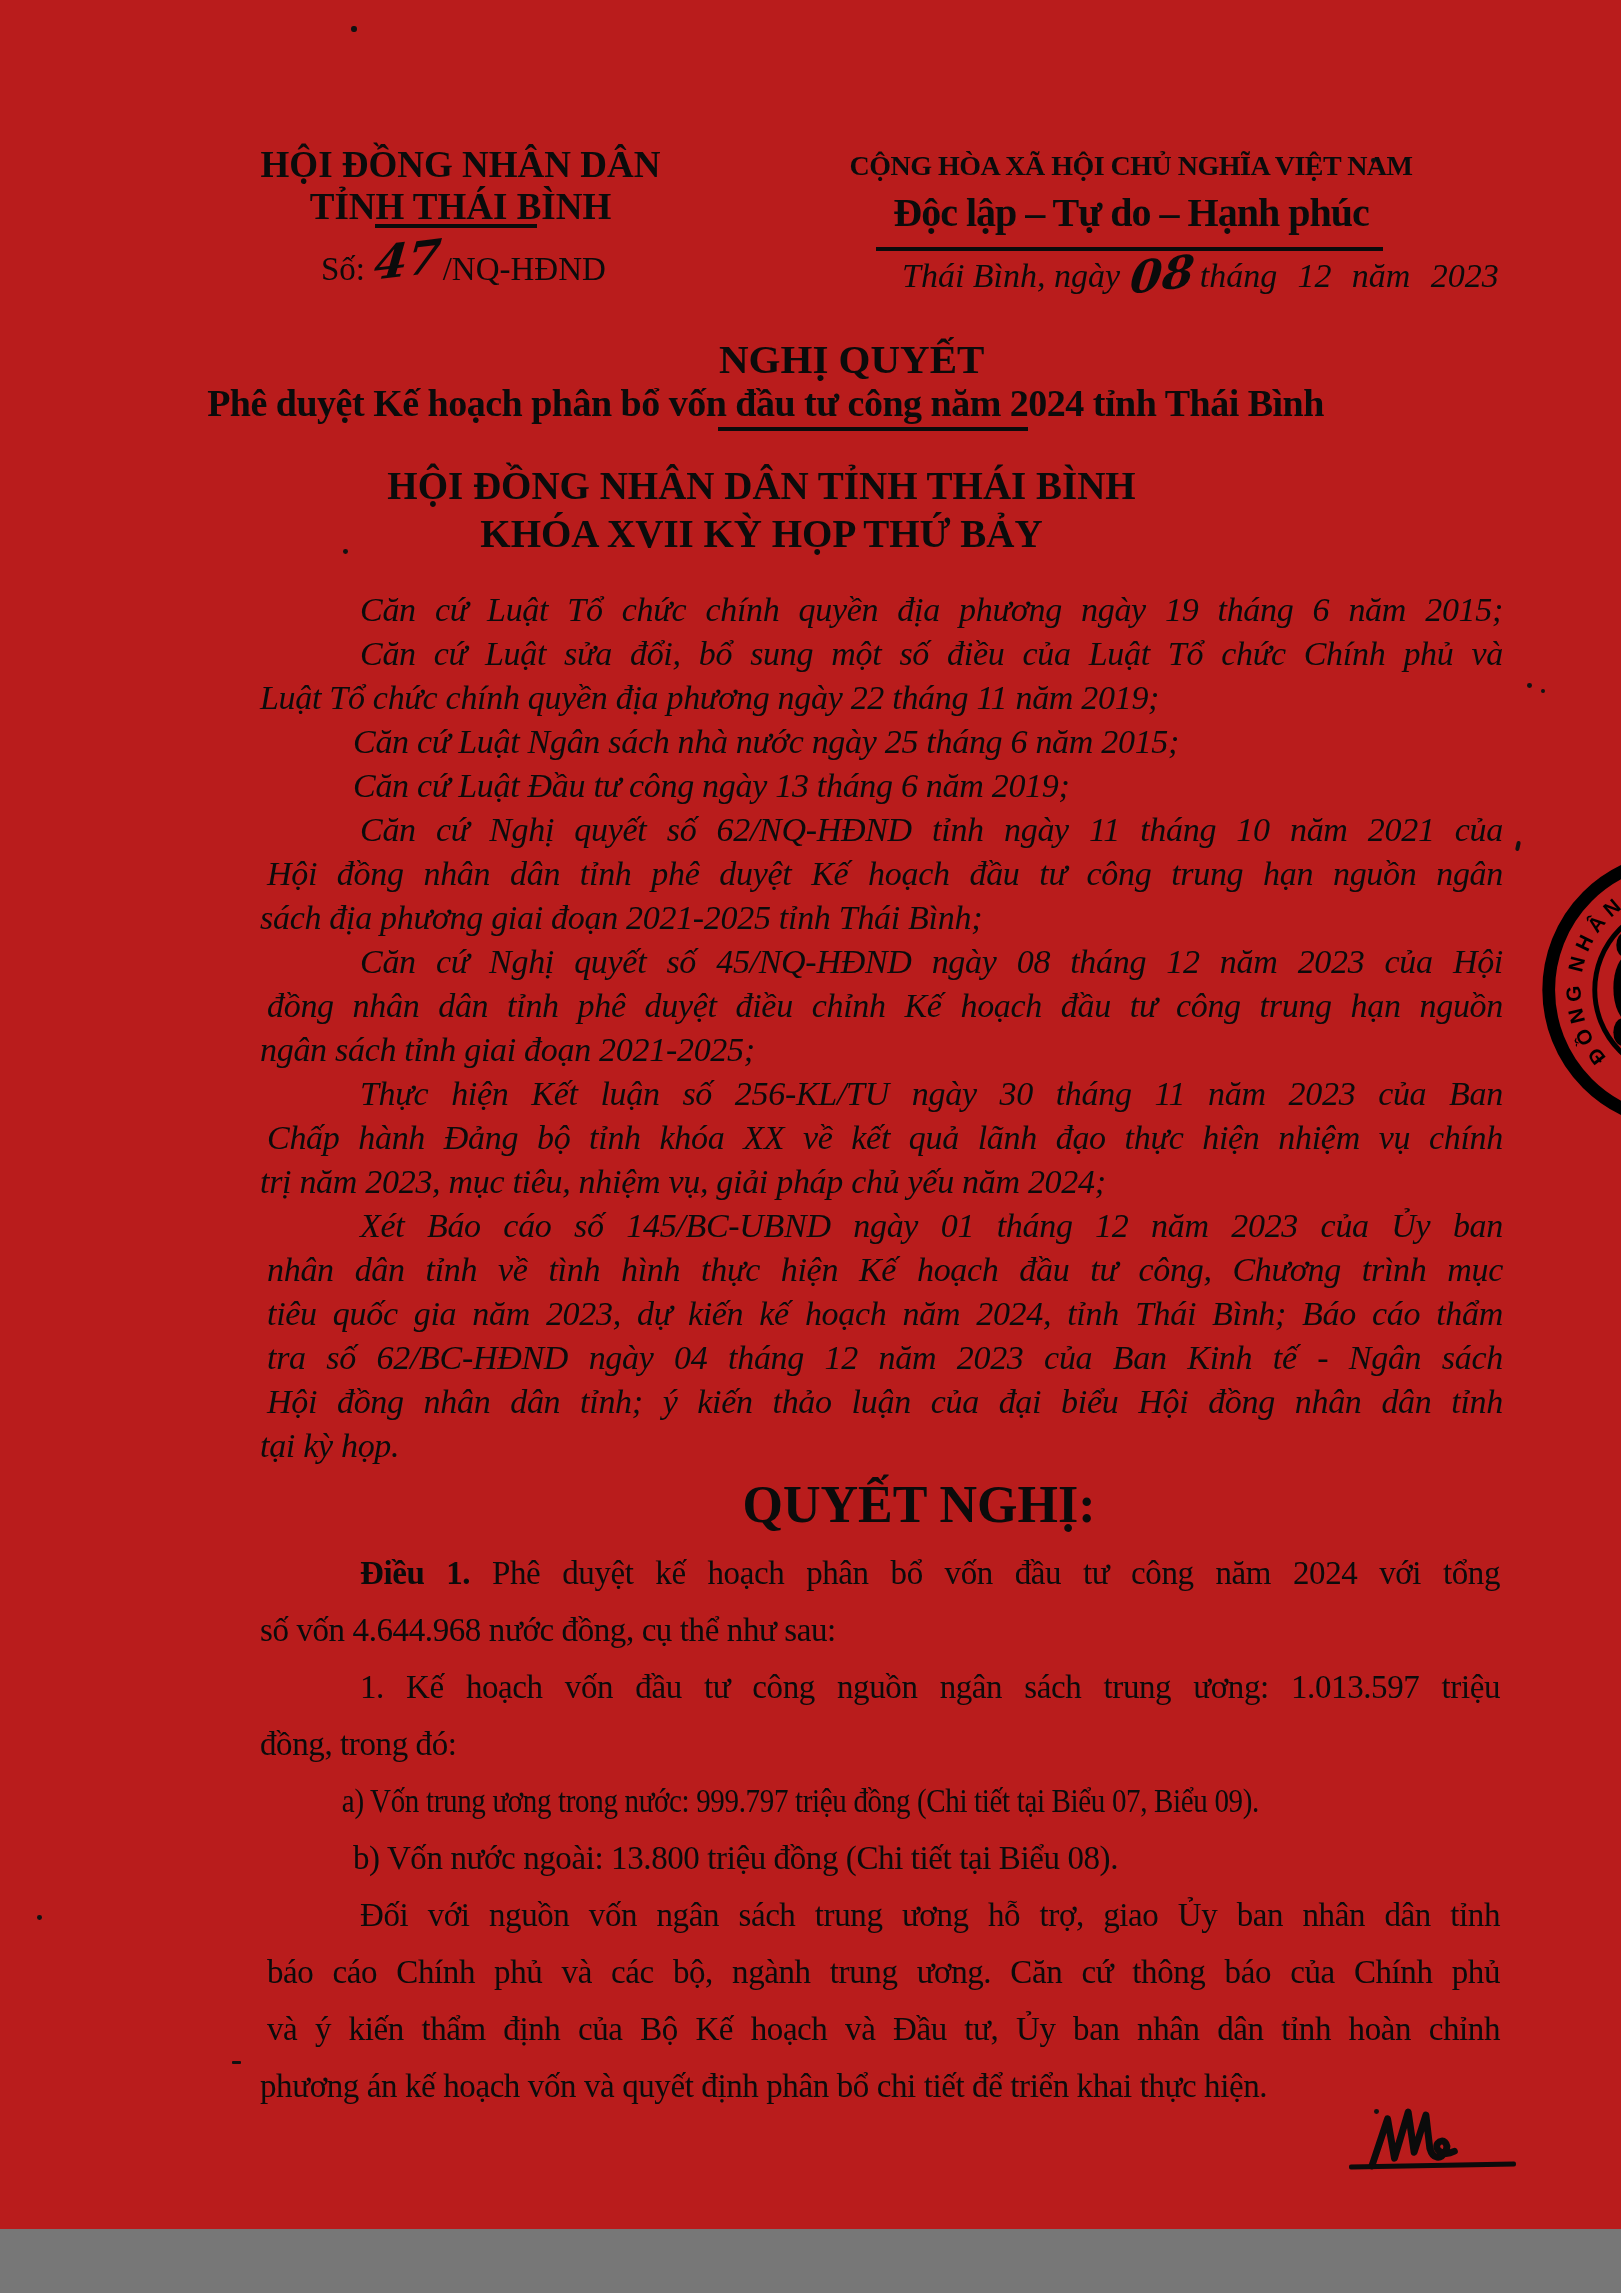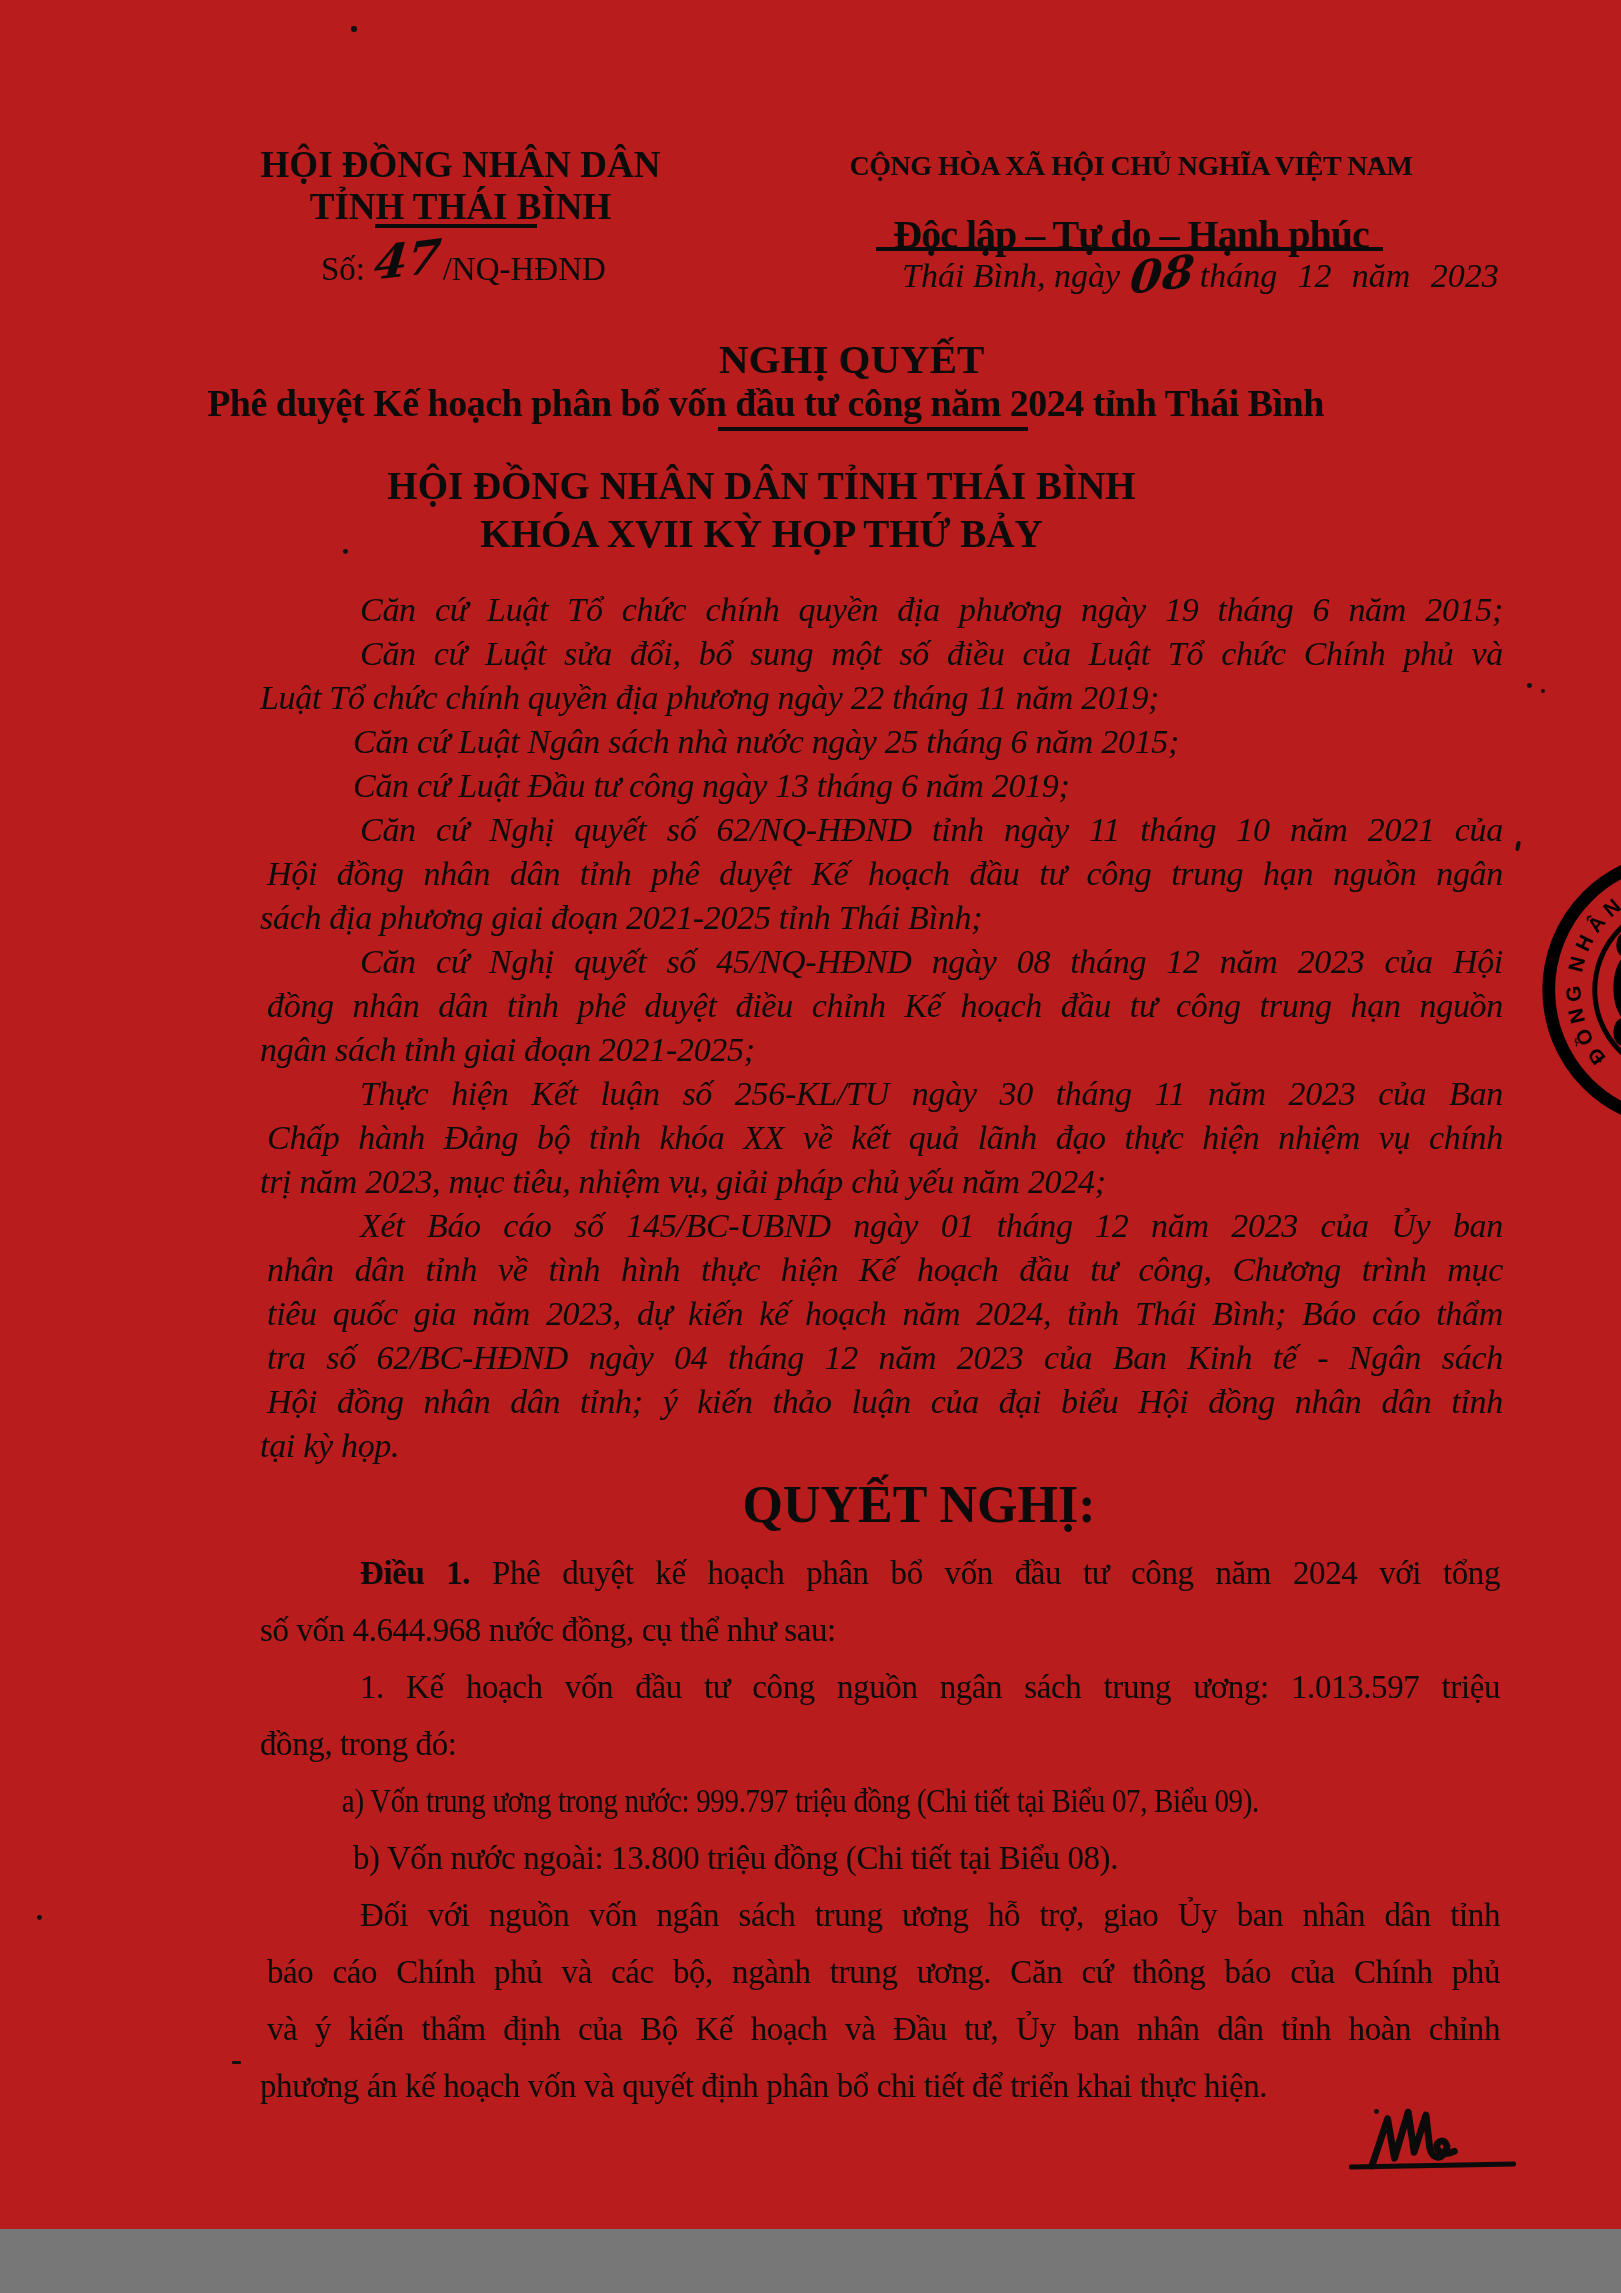--- a/index.html
+++ b/index.html
@@ -13,21 +13,21 @@
   }
   .abs{position:absolute;}
   .ctr{text-align:center;}
 
   
   .hdr-left{left:245px;top:143px;width:431px;}
   .hdr-left .l1{font-size:37px;font-weight:700;line-height:43px;white-space:nowrap;}
   .hdr-left .l2{font-size:37px;font-weight:700;line-height:41px;}
   .hdr-right{left:743px;top:143px;width:776px;}
   .hdr-right .r1{font-size:28px;font-weight:700;line-height:45px;white-space:nowrap;letter-spacing:-0.5px;}
-  .hdr-right .r2{font-size:40px;font-weight:700;line-height:49px;letter-spacing:-1px;margin-top:22px;}
+  .hdr-right .r2{font-size:40px;font-weight:700;line-height:49px;letter-spacing:-1px;}
   .rule{background:#0b0b0b;}
 
   .so-line{left:321px;top:251px;font-size:33px;white-space:nowrap;}
   .hand{
     font-family:"DejaVu Serif",serif;font-style:italic;font-weight:700;
     display:inline-block;transform:skewX(-12deg) rotate(-7deg);
   }
   .hand-day{font-size:45px;line-height:19.6px;position:relative;top:2.9px;margin:0 -2px 0 2px;}
   .hand-no{font-size:47px;line-height:19.6px;position:relative;top:-3.9px;margin:0 2px;}
 

